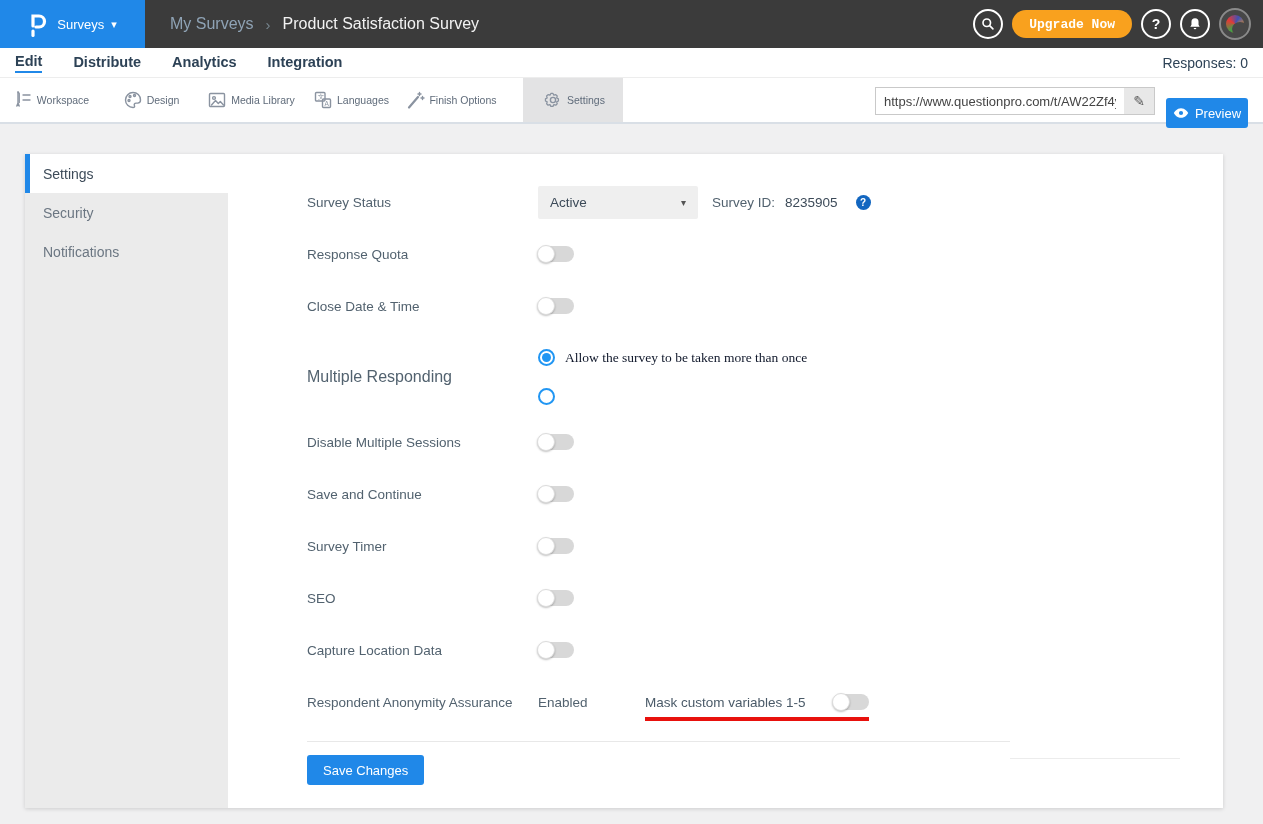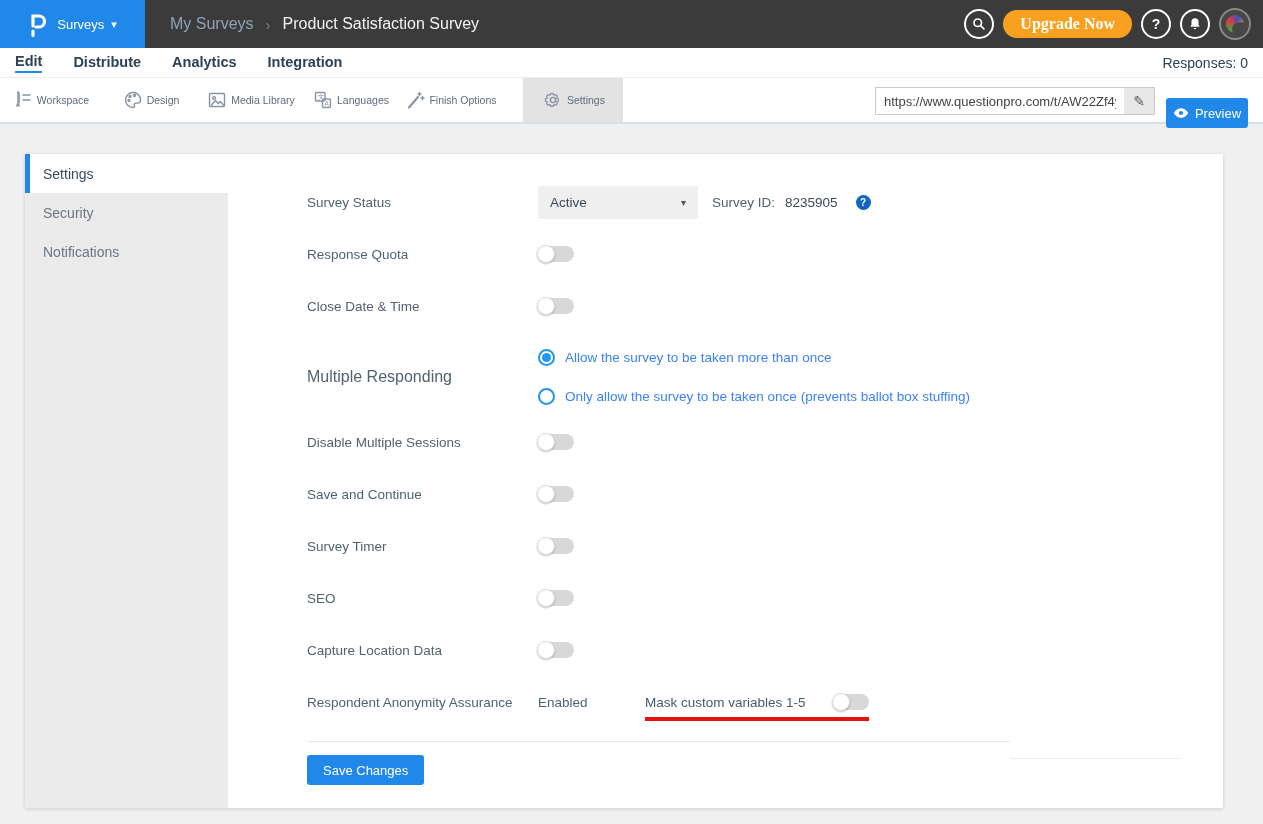--- a/index.html
+++ b/index.html
@@ -13,21 +13,21 @@
   .hdr-logo .ptext { font-size:13px; }
   .hdr-logo .caret { font-size:11px; margin-left:-2px; }
   .crumbs { display:flex; align-items:center; gap:12px; margin-left:25px; font-size:16px; }
   .crumb-parent { color:#8fa3b5; cursor:pointer; }
   .crumb-sep { color:#77868f; font-size:15px; }
   .crumb-current { color:#f2f2f2; }
   .hdr-right { position:absolute; right:12px; top:0; height:48px; display:flex; align-items:center; gap:9px; }
   .circ { width:30px; height:30px; border:2px solid #fff; border-radius:50%; display:flex;
     align-items:center; justify-content:center; color:#fff; font-weight:bold; font-size:14px; cursor:pointer; }
   .upgrade { height:28px; padding:0 17px; background:#f9a11e; border:none; border-radius:14px;
-    color:#fff; font-weight:bold; font-size:16px; cursor:pointer; font-family:Liberation Serif, serif; }
+    color:#fff; font-weight:bold; font-size:13px; cursor:pointer; font-family:Liberation Mono, monospace; }
   .avatar { width:32px; height:32px; border:2px solid #8a8a8a; border-radius:50%; background:#474747;
     position:relative; overflow:hidden; cursor:pointer; }
   .avatar .swirl { position:absolute; left:5px; top:5px; width:18px; height:18px; border-radius:50%;
     background:conic-gradient(from 210deg,#43a047,#e53935,#3f51b5,#ff9800,#43a047); }
   .avatar .swirl-cut { position:absolute; left:11px; top:12px; width:16px; height:14px;
     border-radius:50%; background:#474747; }
 
   
   .nav { height:30px; background:#fff; display:flex; align-items:center; padding:0 15px;
     border-bottom:1px solid #ededed; }
@@ -76,21 +76,21 @@
   .toggle { width:36px; height:16px; border-radius:8px; background:#d8d8d8; position:relative; cursor:pointer; }
   .toggle .knob { position:absolute; left:-1px; top:-1px; width:18px; height:18px; border-radius:50%;
     background:#fff; border:1px solid #dcdcdc; box-shadow:0 1px 2px rgba(0,0,0,.25); }
 
   .radio-group { height:84px; display:flex; padding-top:6px; }
   .radio-col { display:flex; flex-direction:column; justify-content:center; gap:13px; }
   .radio-line { display:flex; align-items:center; height:26px; }
   .radio { width:17px; height:17px; border:2px solid #2196f3; border-radius:50%; flex:0 0 auto;
     display:flex; align-items:center; justify-content:center; cursor:pointer; }
   .radio.sel::after { content:""; width:9px; height:9px; border-radius:50%; background:#2196f3; }
-  .radio-text { margin-left:10px; font-size:13.5px; color:#3b82f6; }
+  .radio-text { margin-left:10px; font-size:13.5px; color:#0f172a;font-family:Liberation Serif, serif; }
 
   .enabled-text { width:107px; color:#52626f; }
   .mask-wrap { position:relative; display:flex; align-items:center; gap:27px; }
   .mask-wrap::after { content:""; position:absolute; left:0; top:calc(100% + 7px); width:100%;
     height:4px; background:#e8110d; }
   .divider { width:703px; height:1px; background:#e8e8e8; margin-top:13px; }
   .divider2 { position:absolute; left:985px; top:604px; width:170px; height:1px; background:#ececec; }
   .save-btn { margin-top:13px; height:30px; padding:0 16px; background:#2088e8; border:none;
     border-radius:3px; color:#fff; font-size:13px; cursor:pointer; font-family:inherit; }
 </style>
@@ -241,21 +241,20 @@
 
     <div class="radio-group">
       <span class="s-label" style="align-self:center;">Multiple Responding</span>
       <div class="radio-col">
         <div class="radio-line">
           <div class="radio sel"></div>
           <span class="radio-text">Allow the survey to be taken more than once</span>
         </div>
         <div class="radio-line">
           <div class="radio"></div>
-          <span class="radio-text">Only allow the survey to be taken once (prevents ballot box stuffing)</span>
         </div>
       </div>
     </div>
 
     <div class="s-row">
       <span class="s-label">Disable Multiple Sessions</span>
       <div class="toggle">
           <div class="knob"></div>
         </div>
     </div>

